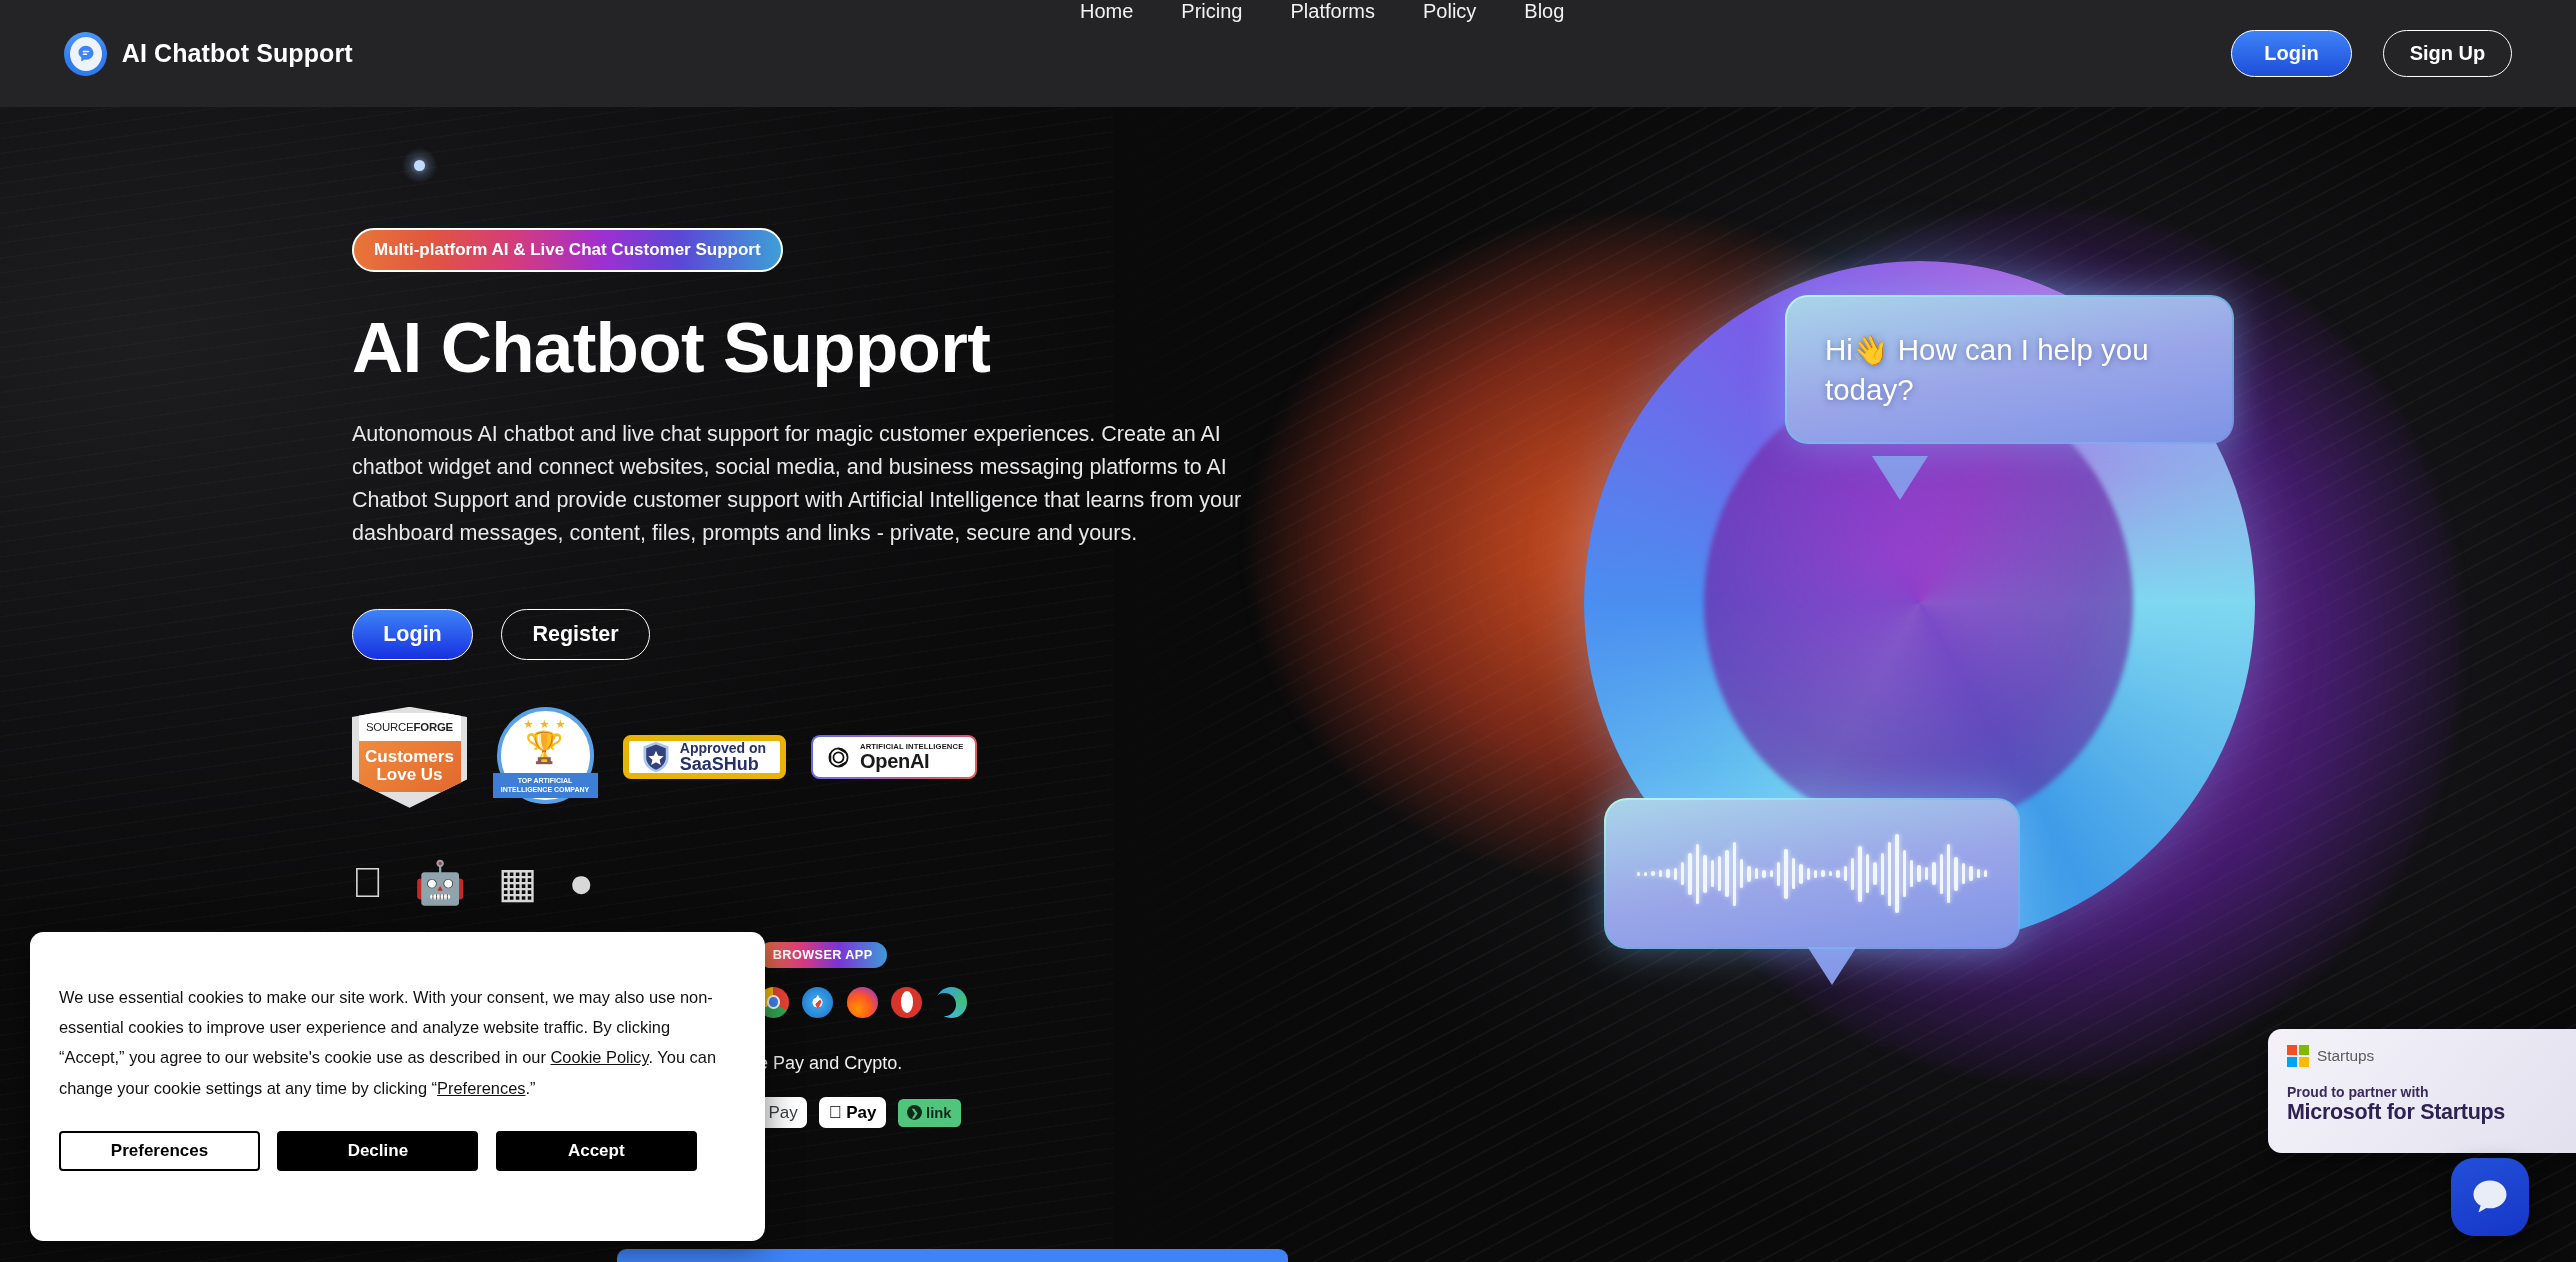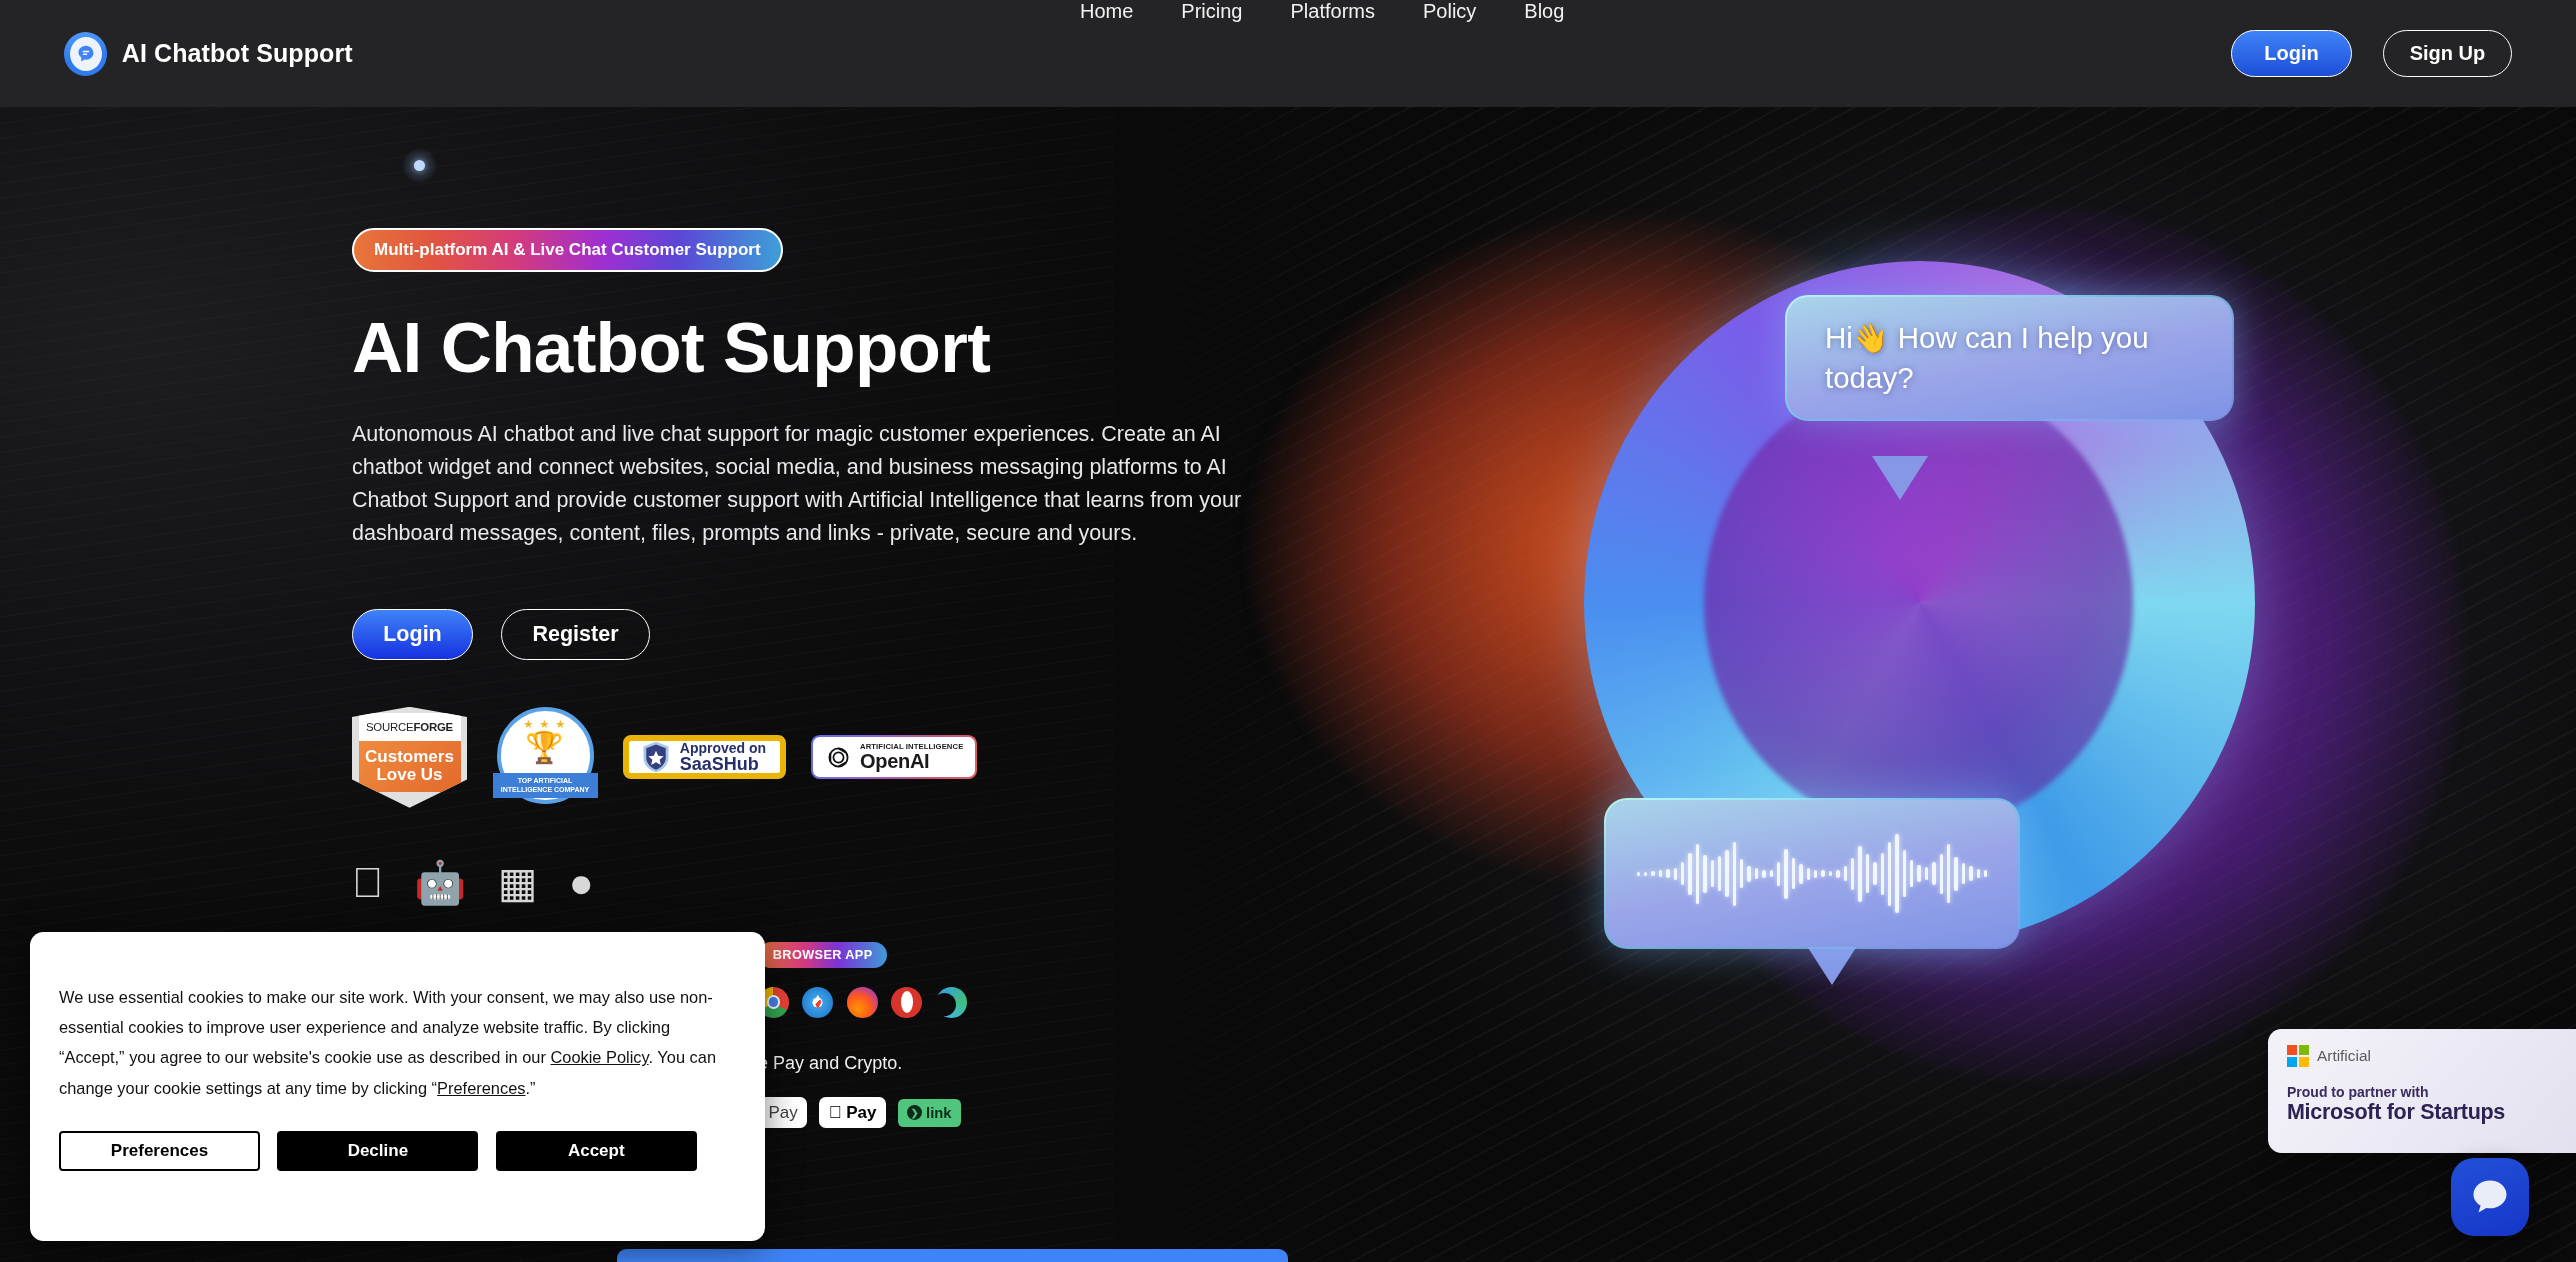--- a/index.html
+++ b/index.html
@@ -205,21 +205,21 @@
   .bubble {
     position: absolute; border-radius: 23px; padding: 2px;
     background: linear-gradient(160deg, rgba(190,255,245,.95) 0%, rgba(120,200,240,.9) 45%, rgba(130,160,240,.85) 100%);
     box-shadow: 0 0 40px rgba(130,190,255,.45);
   }
   .bubble .body {
     width: 100%; height: 100%; border-radius: 21px;
     background: linear-gradient(170deg, #a9d4ea 0%, #9aa6e8 52%, #7f93e6 100%);
     display: flex; align-items: center; justify-content: center; position: relative;
   }
-  .bubble-1 { left: 671px; top: 188px; width: 449px; height: 126px; }
+  .bubble-1 { left: 671px; top: 188px; width: 449px; height: 149px; }
   .bubble-1 .body { padding: 0 38px; }
   .bubble-1 .msg { color:#fff; font-size: 29.5px; line-height: 1.35; font-weight: 500; text-shadow: 0 1.3px 6.7px rgba(40,60,120,.5); }
   .tail-1 { position:absolute; left: 758px; top: 349px; width: 0; height: 0;
     border-left: 28px solid transparent; border-right: 28px solid transparent; border-top: 44px solid #8697e6; filter: blur(0.3px); }
   .bubble-2 { left: 490px; top: 691px; width: 416px; height: 151px; }
   .tail-2 { position:absolute; left: 691px; top: 836px; width: 0; height: 0;
     border-left: 27px solid transparent; border-right: 27px solid transparent; border-top: 42px solid #8697e6; }
   .wave { display: flex; align-items: center; gap: 4px; height: 87px; }
   .wave i { display:block; width: 3.4px; border-radius: 2px; background: #f0f7ff; box-shadow: 0 0 5.4px rgba(255,255,255,.8); }
 
@@ -376,21 +376,21 @@
     </div>
 
     <div class="ms-card">
       <div class="ms-top">
         <div class="ms-logo">
           <i style="background:#f25022"></i>
             <i style="background:#7fba00"></i>
           <i style="background:#00a4ef"></i>
             <i style="background:#ffb900"></i>
         </div>
-        <div class="ms-name">Artificial</div>
+        <div class="ms-name">Startups</div>
       </div>
       <div class="ms-l1">Proud to partner with</div>
       <div class="ms-l2">Microsoft for Startups</div>
     </div>
   </div>
 
   <div class="hero-left">
     <div class="hero-badge">Multi-platform AI &amp; Live Chat Customer Support</div>
     <h1 class="hero-title">AI Chatbot Support</h1>
     <p class="hero-desc">Autonomous AI chatbot and live chat support for magic customer experiences. Create an AI chatbot widget and connect websites, social media, and business messaging platforms to AI Chatbot Support and provide customer support with Artificial Intelligence that learns from your dashboard messages, content, files, prompts and links - private, secure and yours.</p>

